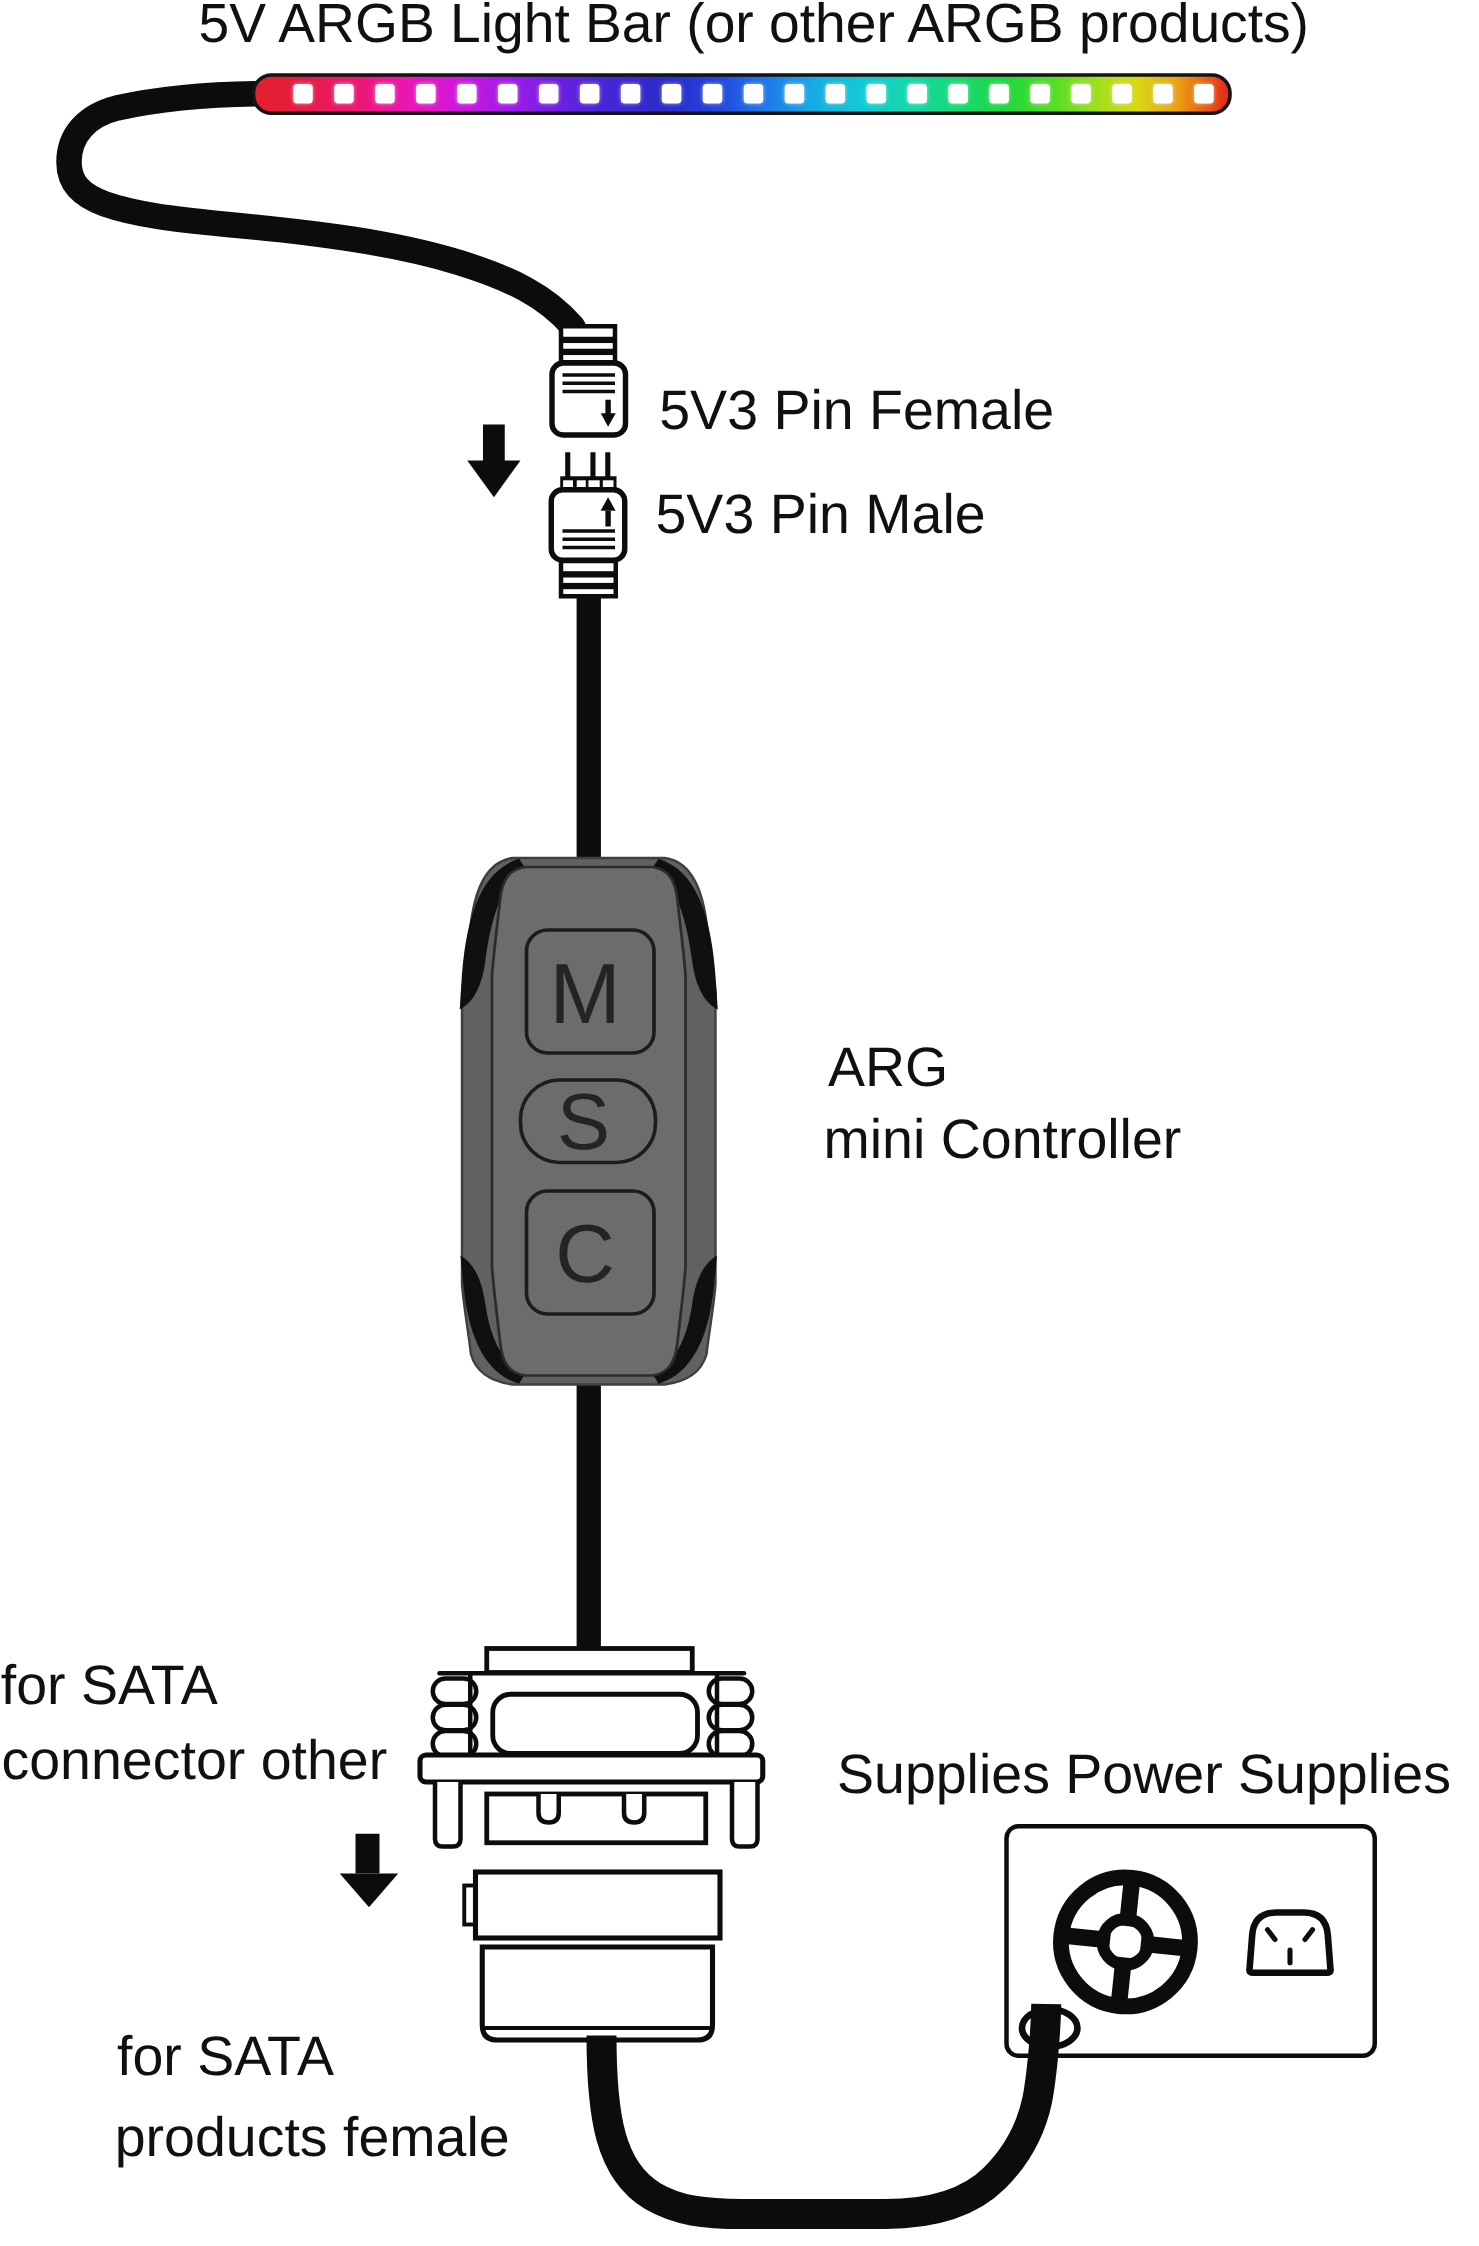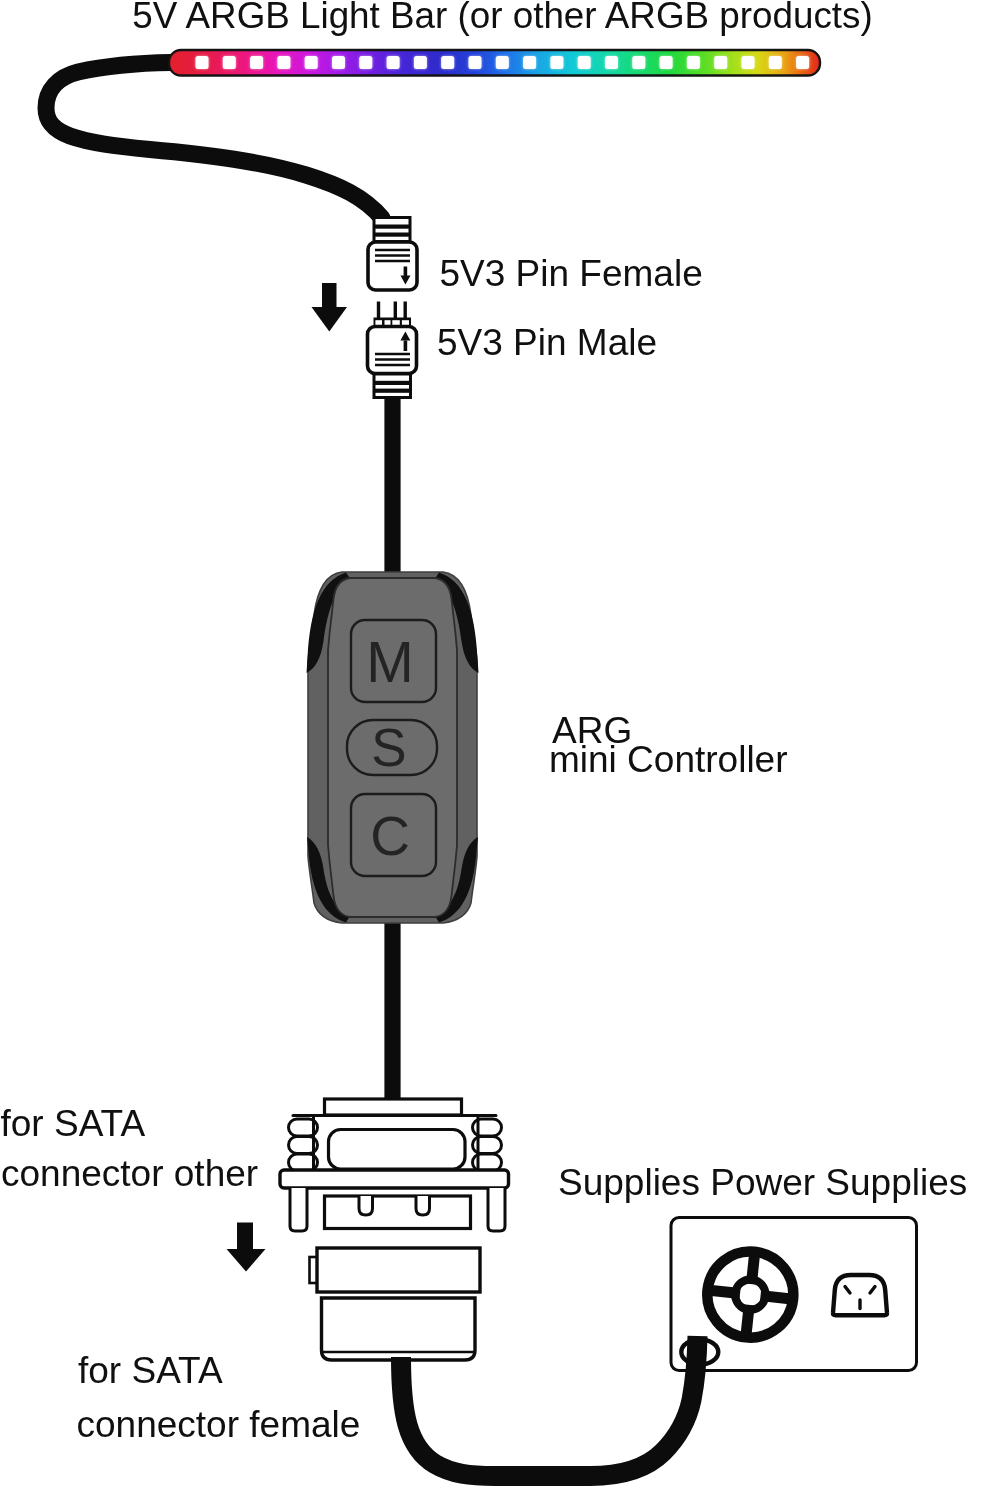--- a/index.html
+++ b/index.html
@@ -5,27 +5,27 @@
 html,body{margin:0;padding:0;}
 body{width:986px;height:1497px;background:#ffffff;position:relative;overflow:hidden;
   font-family:"Liberation Sans",sans-serif;}
 .t{position:absolute;white-space:nowrap;color:#101010;font-size:37px;line-height:1;}
 </style>
 </head>
 <body>
 <div class="t" style="left:9.5px;top:-2.3px;width:986px;text-align:center;font-size:36.8px;">5V ARGB Light Bar (or other ARGB products)</div>
 <div class="t" style="left:439.5px;top:255px;">5V3 Pin Female</div>
 <div class="t" style="left:437px;top:323.5px;">5V3 Pin Male</div>
-<div class="t" style="left:552px;top:712px;">ARG</div>
+<div class="t" style="left:552px;top:693px;">ARG</div>
 <div class="t" style="left:549px;top:740.8px;">mini Controller</div>
 <div class="t" style="left:0.5px;top:1105px;">for SATA</div>
 <div class="t" style="left:1px;top:1155px;">connector other</div>
 <div class="t" style="left:558px;top:1164px;">Supplies Power Supplies</div>
 <div class="t" style="left:78px;top:1351.6px;">for SATA</div>
-<div class="t" style="left:76.5px;top:1406.4px;">connector female</div>
+<div class="t" style="left:76.5px;top:1406.4px;">products female</div>
 
 <svg width="986" height="1497" viewBox="0 0 986 1497" style="position:absolute;left:0;top:0;">
 <defs>
 <linearGradient id="bar" x1="0" y1="0" x2="1" y2="0">
 <stop offset="0" stop-color="#e2202b"></stop>
 <stop offset="0.05" stop-color="#e61b44"></stop>
 <stop offset="0.11" stop-color="#ec1778"></stop>
 <stop offset="0.16" stop-color="#e916b4"></stop>
 <stop offset="0.21" stop-color="#cf17dc"></stop>
 <stop offset="0.26" stop-color="#a21ae8"></stop>

